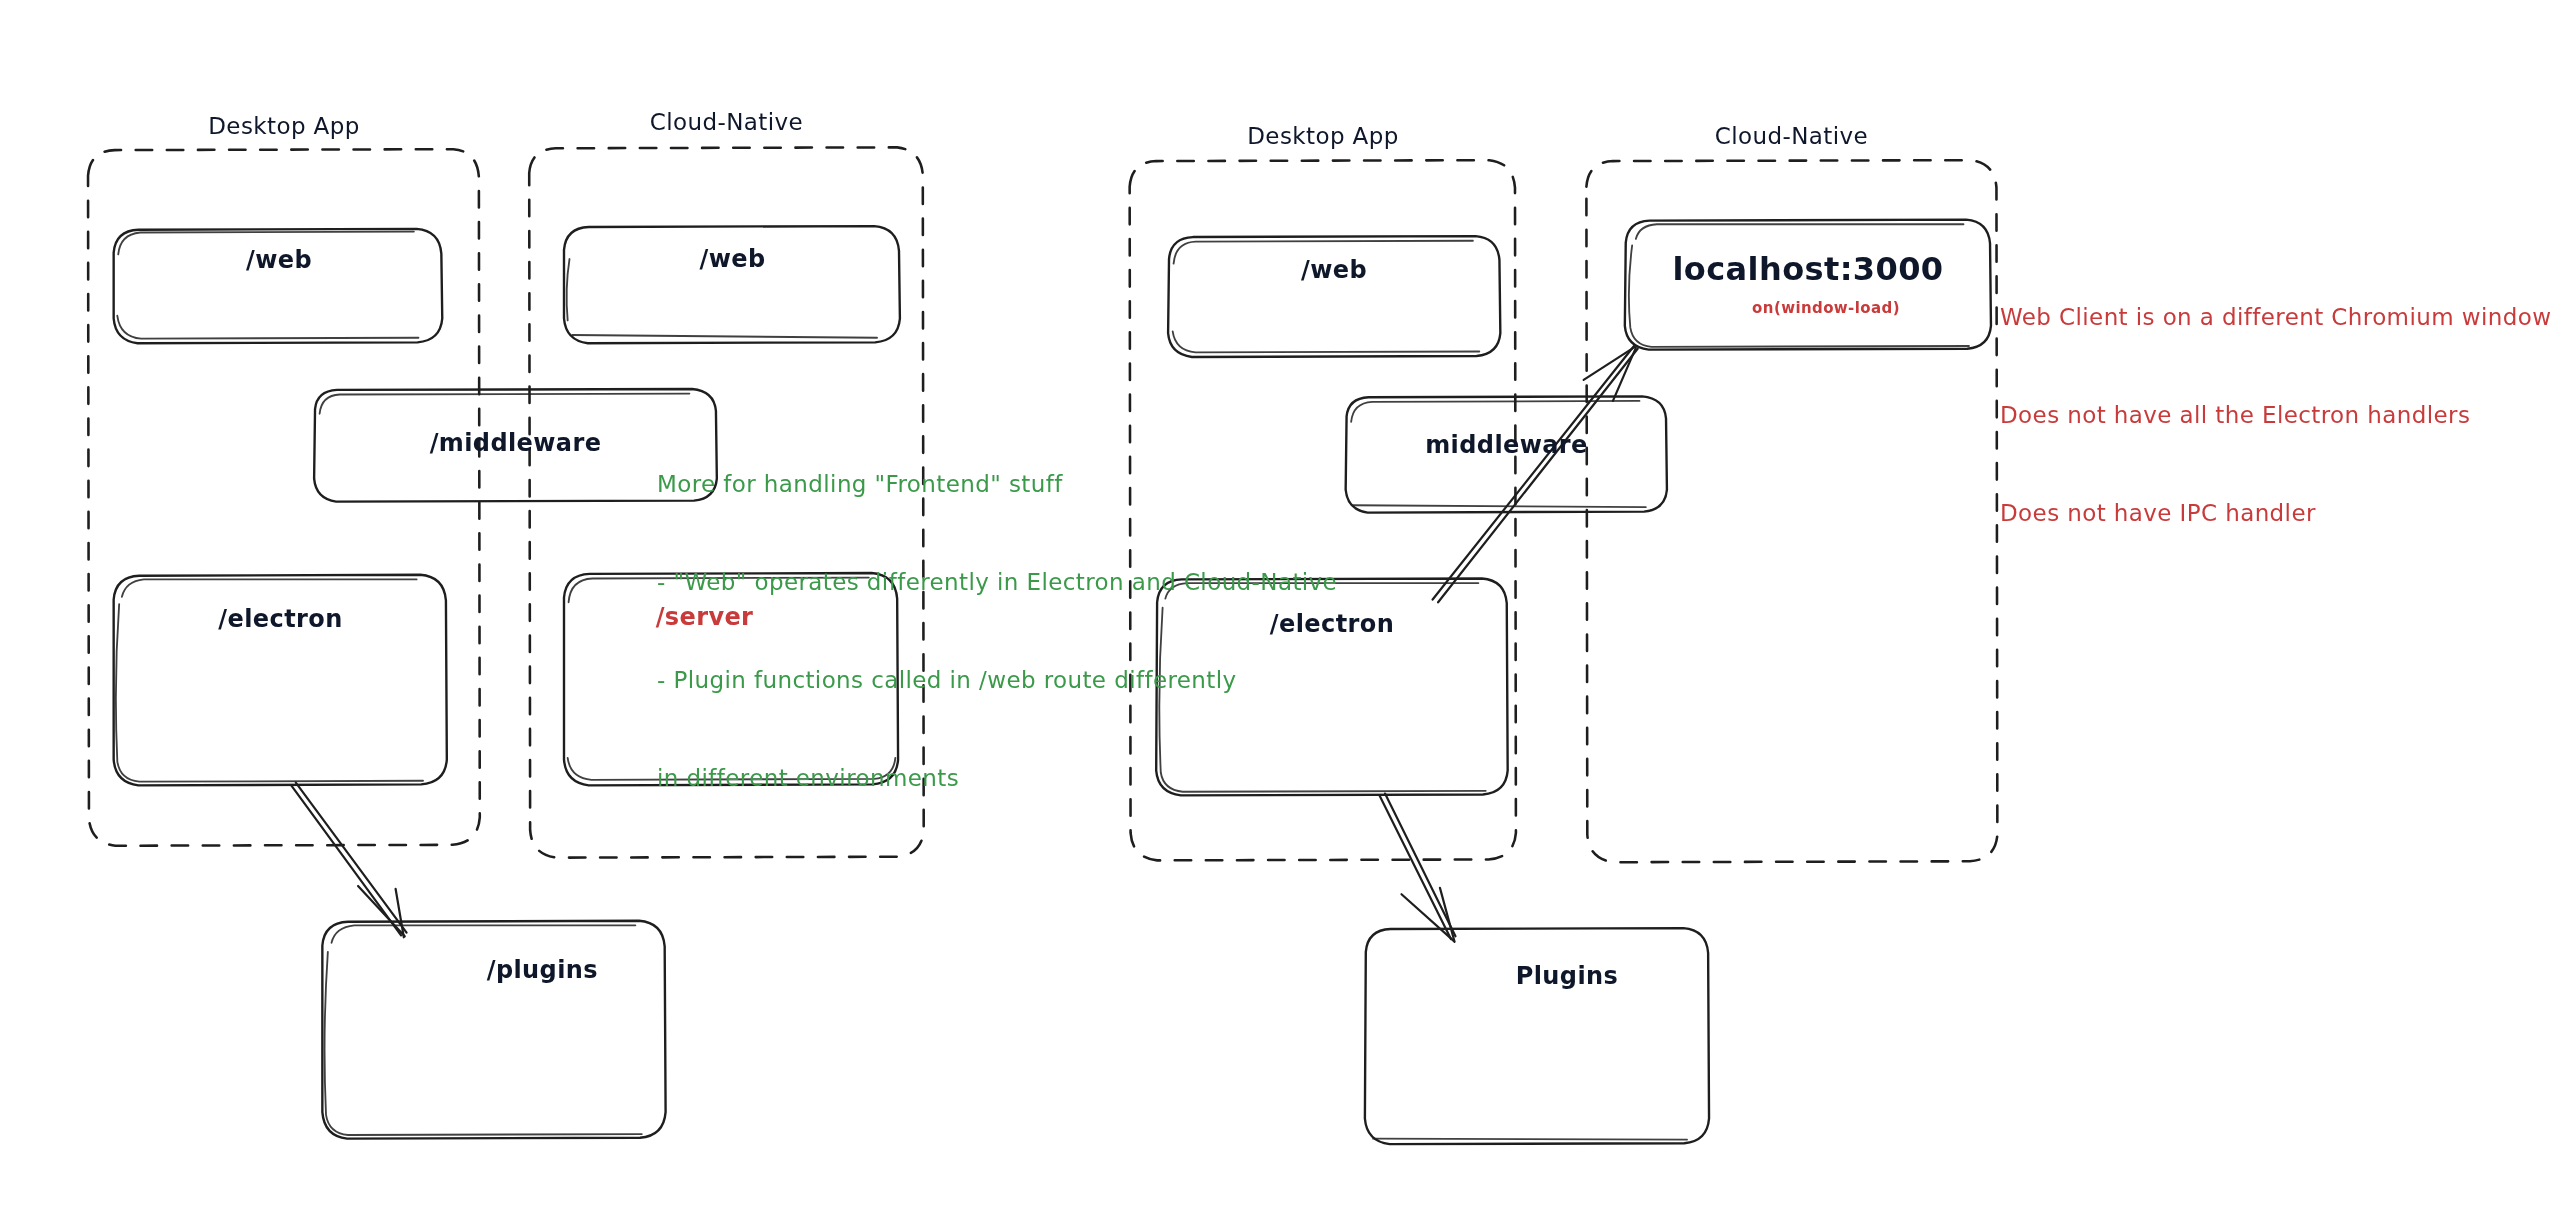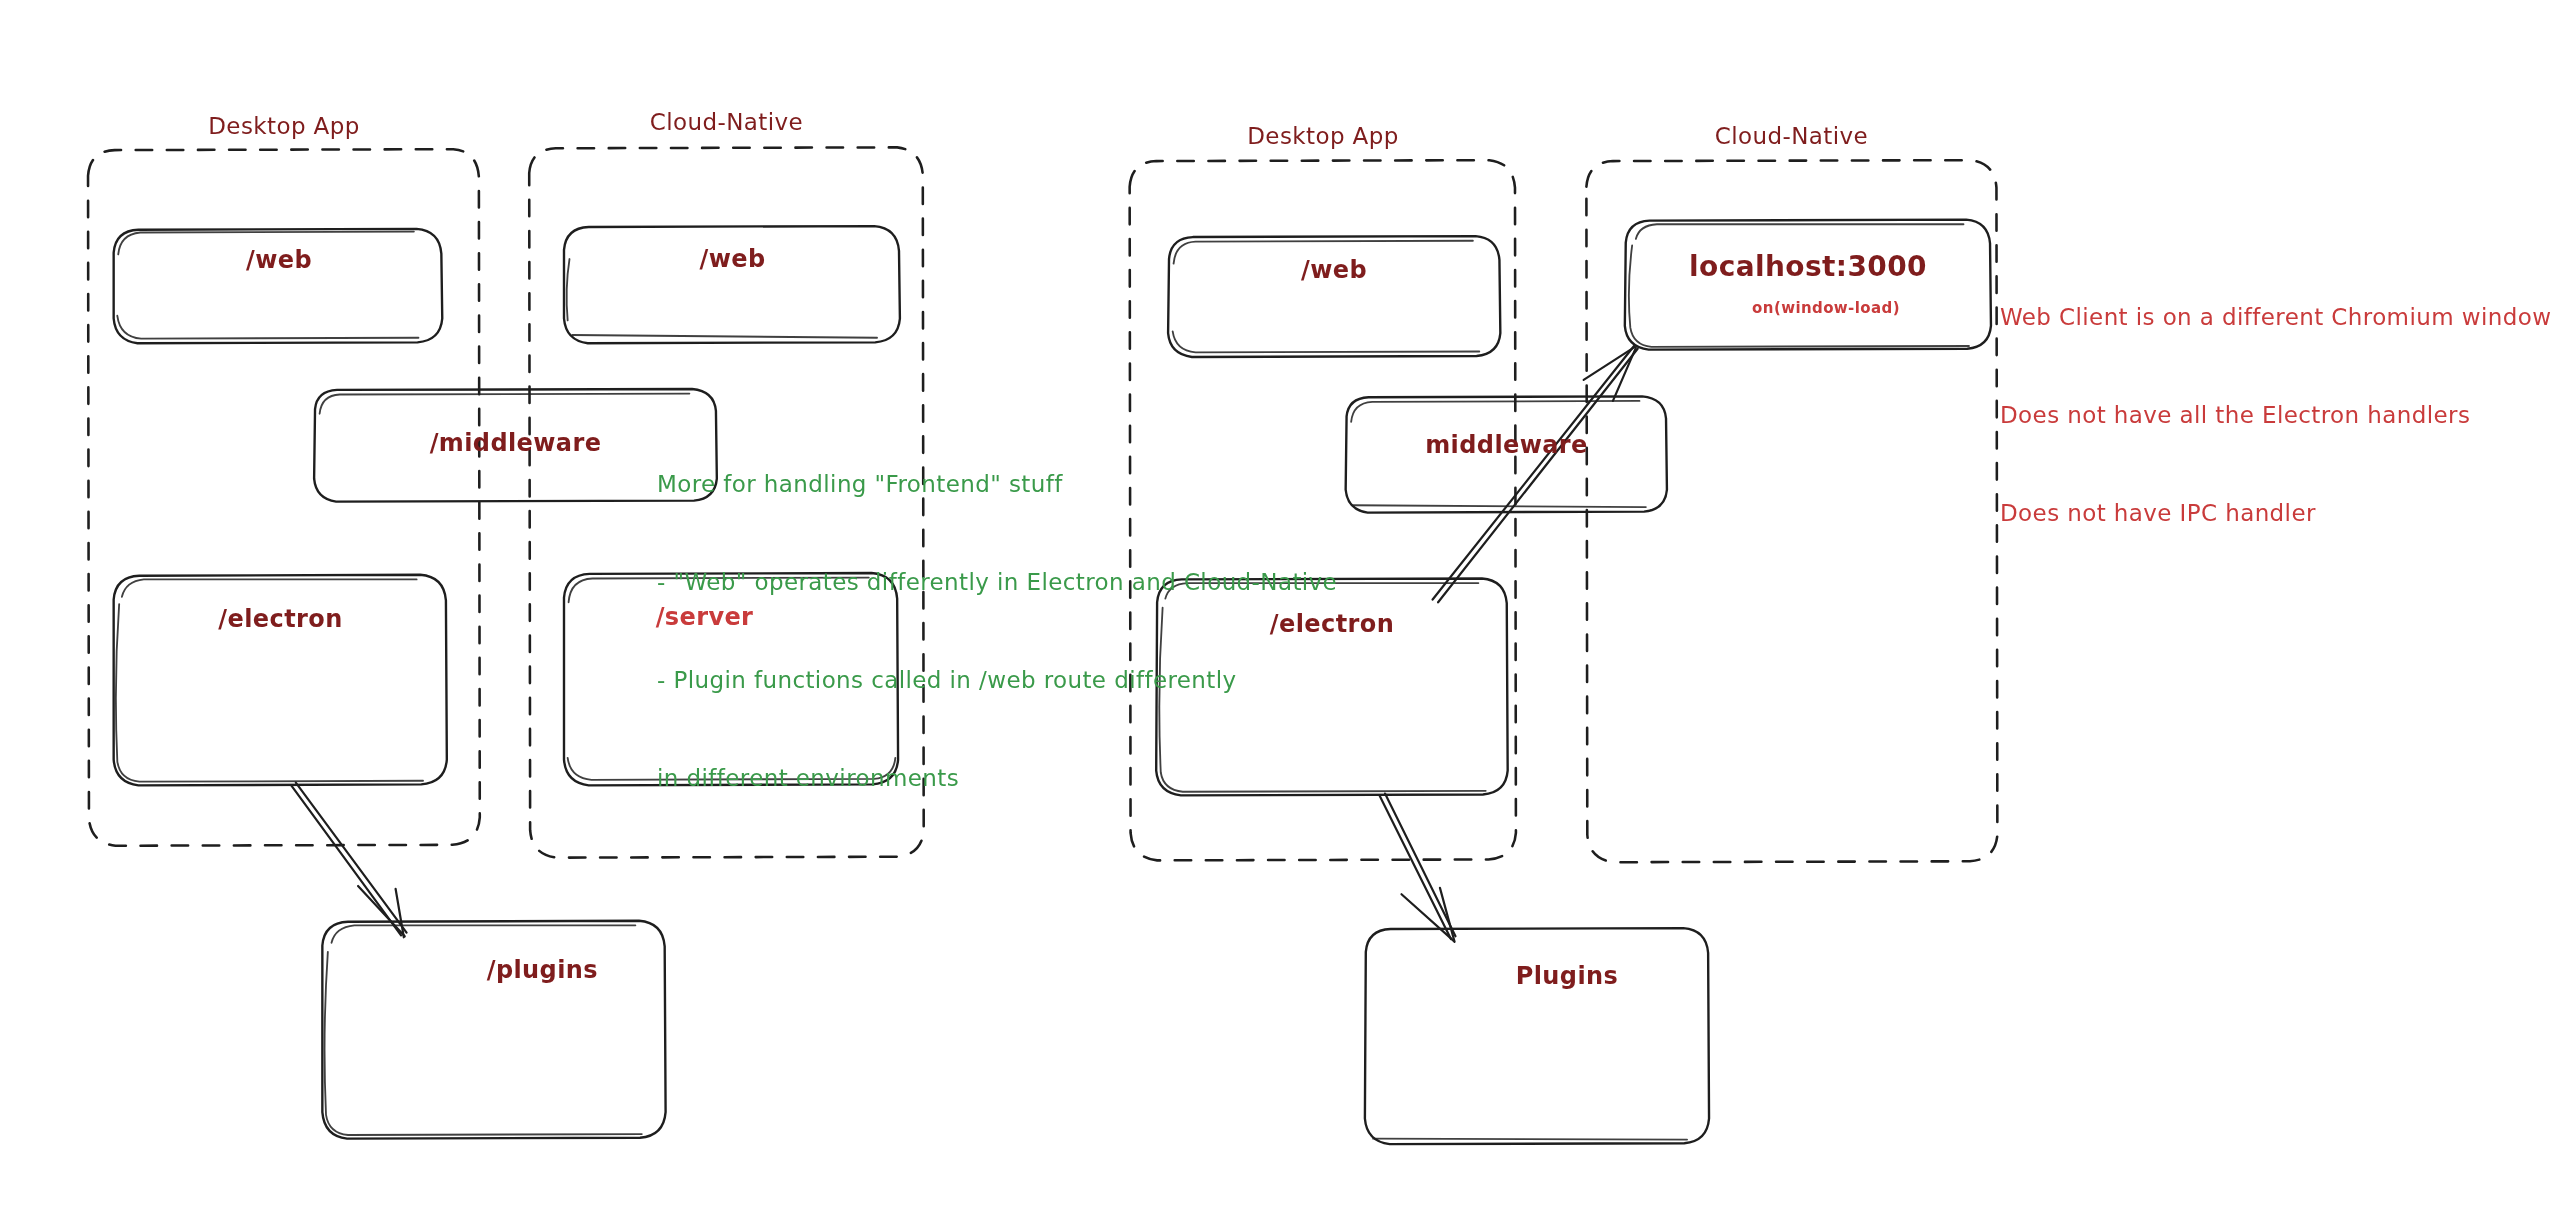--- a/index.html
+++ b/index.html
@@ -29,36 +29,36 @@
   .layer-text {
     position: absolute;
     left: 0;
     top: 0;
     width: 2576px;
     height: 1232px;
   }
   .lbl {
     position: absolute;
     font-family: "DejaVu Sans", sans-serif;
-    color: #7f1d1d;
+    color: #0f172a;
     white-space: pre;
     letter-spacing: 0.4px;
     line-height: 1.25;
   }
   .group-title {
     font-size: 23px;
     text-align: center;
   }
   .node-title {
     font-size: 24px;
     text-align: center;
     font-weight: bold;
   }
   .node-title.big {
-    font-size: 28px;
+    font-size: 32px;
     text-align: center;
   }
   .red {
     color: #c93b3b;
   }
   .green {
     color: #3a9a4a;
   }
   .note {
     font-size: 23px;

